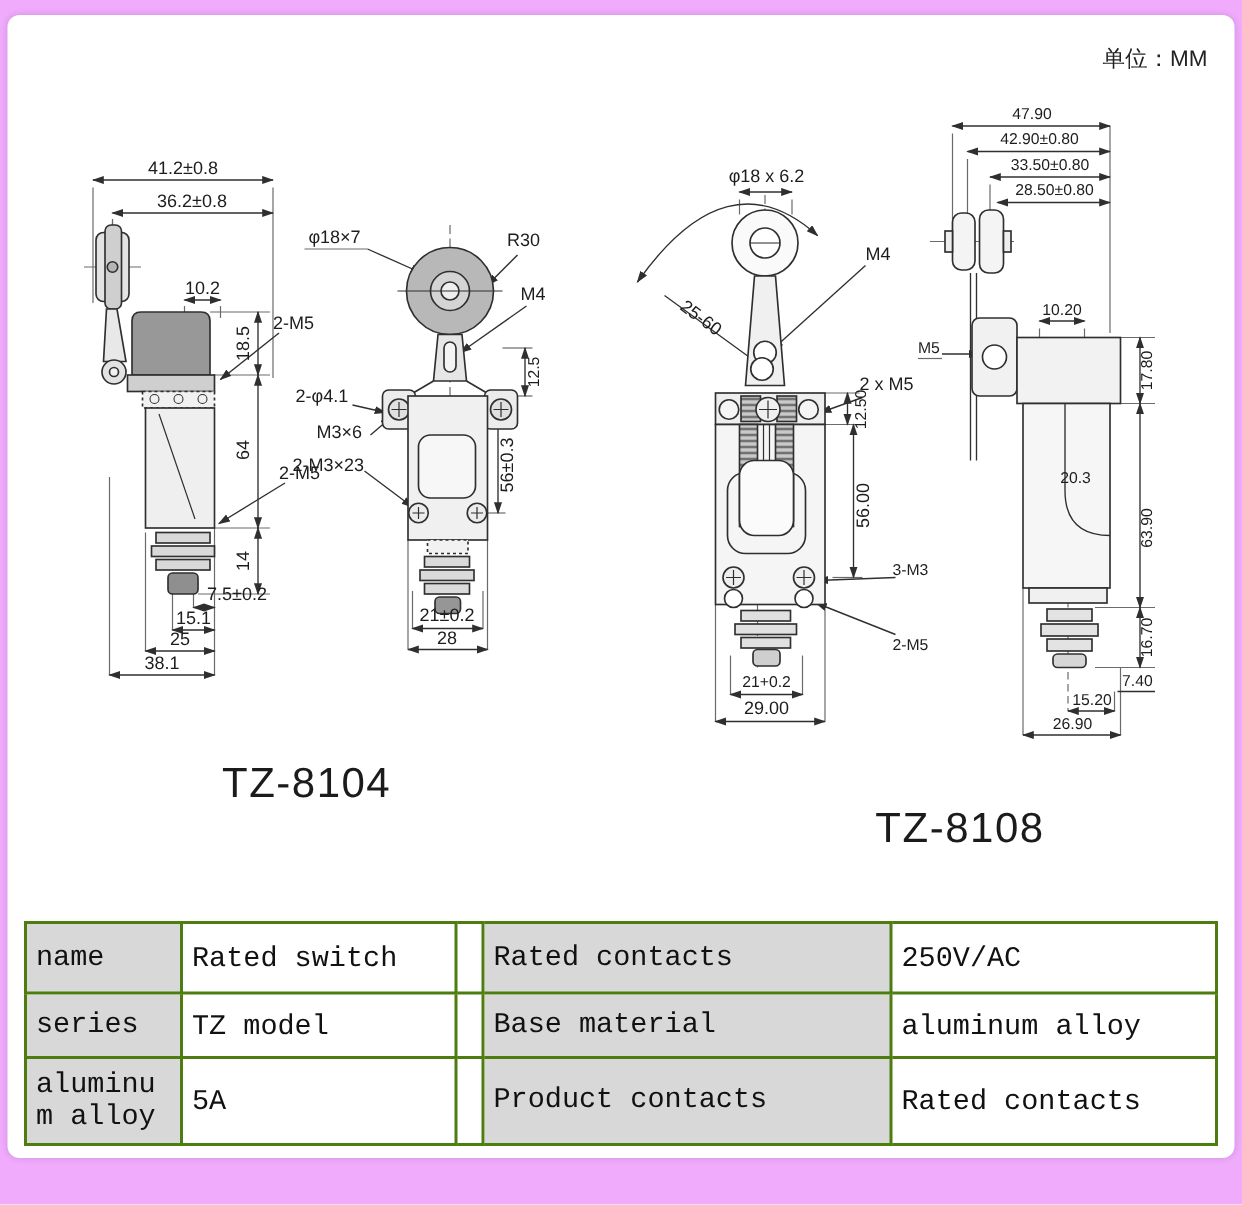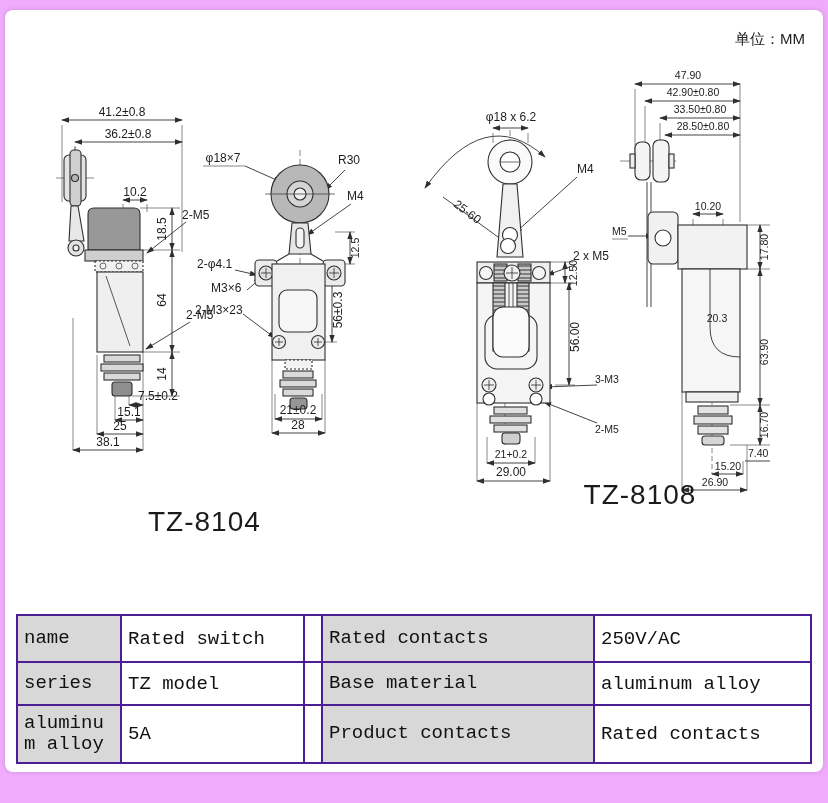--- a/index.html
+++ b/index.html
@@ -1,26 +1,26 @@
 <!DOCTYPE html>
 <html><head>
 <meta charset="utf-8">
 <style>
   html,body{margin:0;padding:0;background:#ececec;}
   #page{position:relative;width:828px;height:803px;background:#f0abfc;font-family:"Liberation Sans",sans-serif;overflow:hidden;}
   .card{position:absolute;left:5px;top:10px;width:818px;height:762px;background:#ffffff;border-radius:8px;box-shadow:0 0 5px rgba(0,0,0,.14);}
   .unit{position:absolute;left:680px;top:30px;width:125px;text-align:right;font-size:15px;color:#222;}
   .model{position:absolute;font-size:28px;color:#1b1b1b;letter-spacing:1px;}
   #model-8104{left:148px;top:506px;width:120px;text-align:left;}
-  #model-8108{left:575px;top:479px;width:130px;text-align:center;}
+  #model-8108{left:575px;top:536px;width:130px;text-align:center;}
   svg{position:absolute;overflow:visible;}
   svg text{font-family:"Liberation Sans",sans-serif;font-size:12px;fill:#1d1d1d;stroke:none;}
   svg text.sm{font-size:10.5px;}
   table.spec{position:absolute;left:16px;top:614px;border-collapse:collapse;table-layout:fixed;font-family:"Liberation Mono",monospace;font-size:19px;color:#111;}
-  table.spec td{border:2px solid #4c1d95;padding:2px 6px;vertical-align:middle;overflow:hidden;background:#fff;margin-left:40px;}
+  table.spec td{border:2px solid #4d7c0f;padding:2px 6px;vertical-align:middle;overflow:hidden;background:#fff;margin-left:40px;}
   table.spec td.h{background:#d8d8d8;word-break:break-all;line-height:1.12;}
   table.spec td.sp{padding:0;background:#fff;}
 </style>
 </head>
 <body>
 
 <div id="page">
   <div class="card"></div>
   <div class="unit">单位：MM</div>
 

